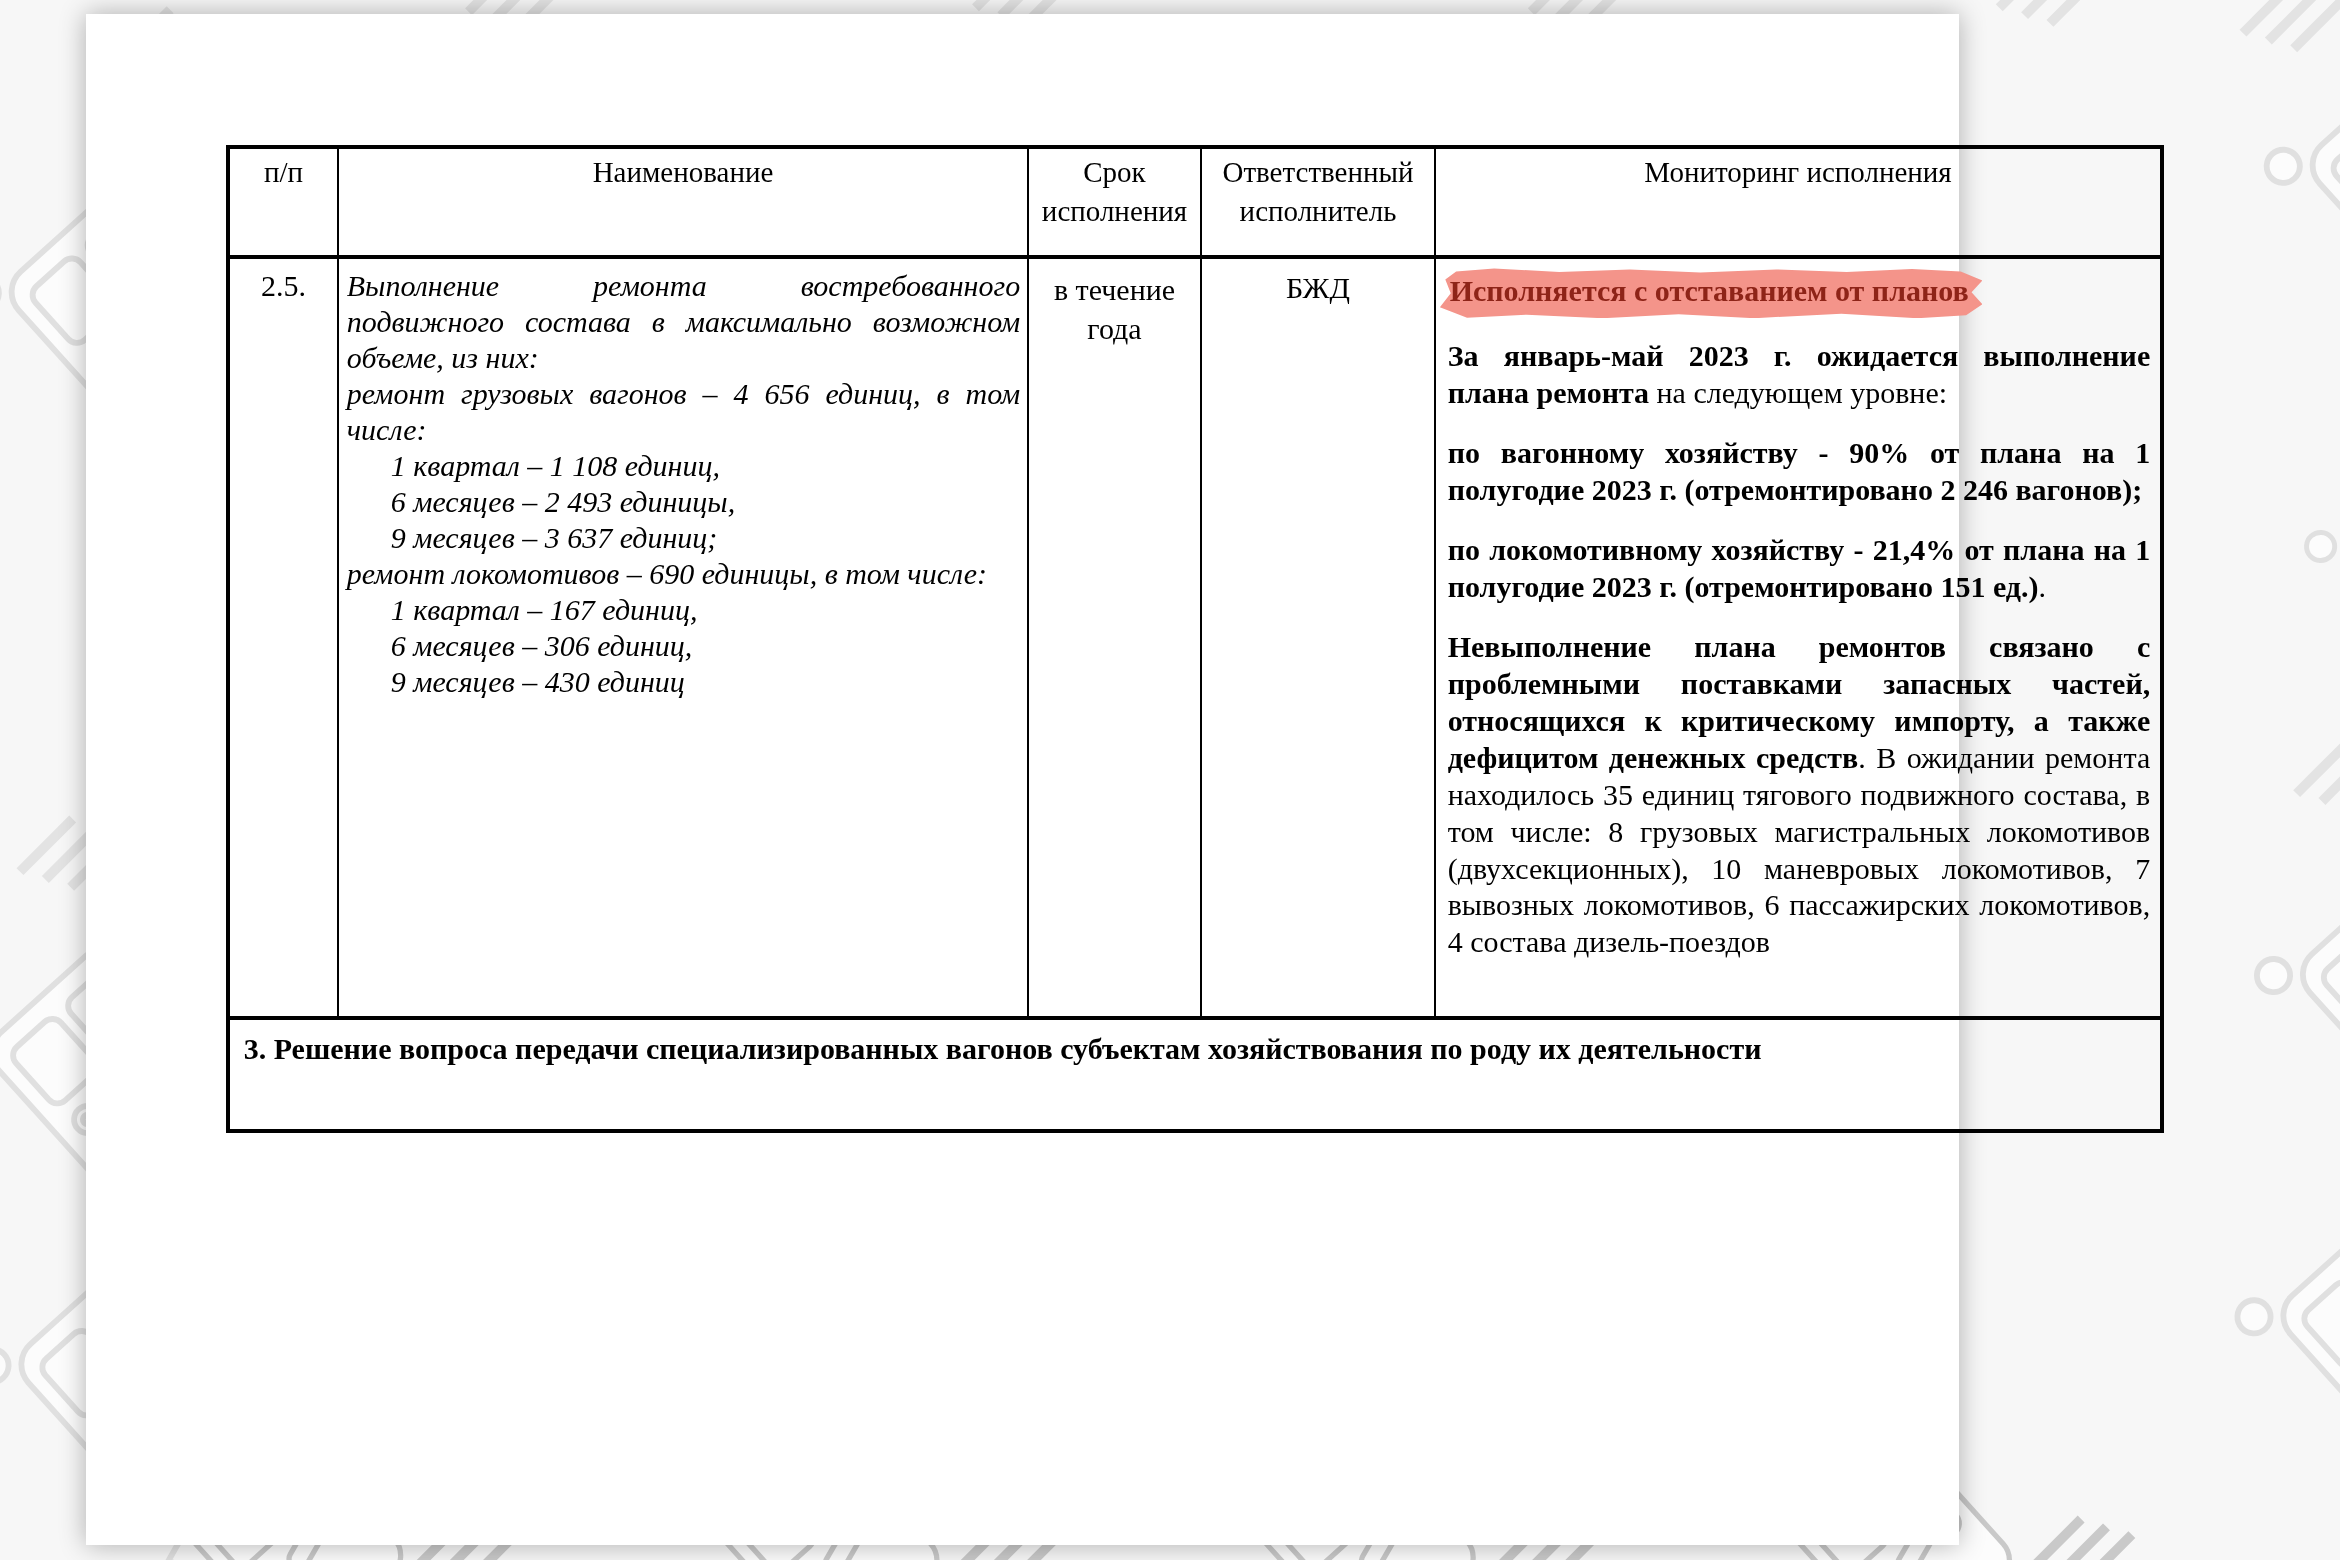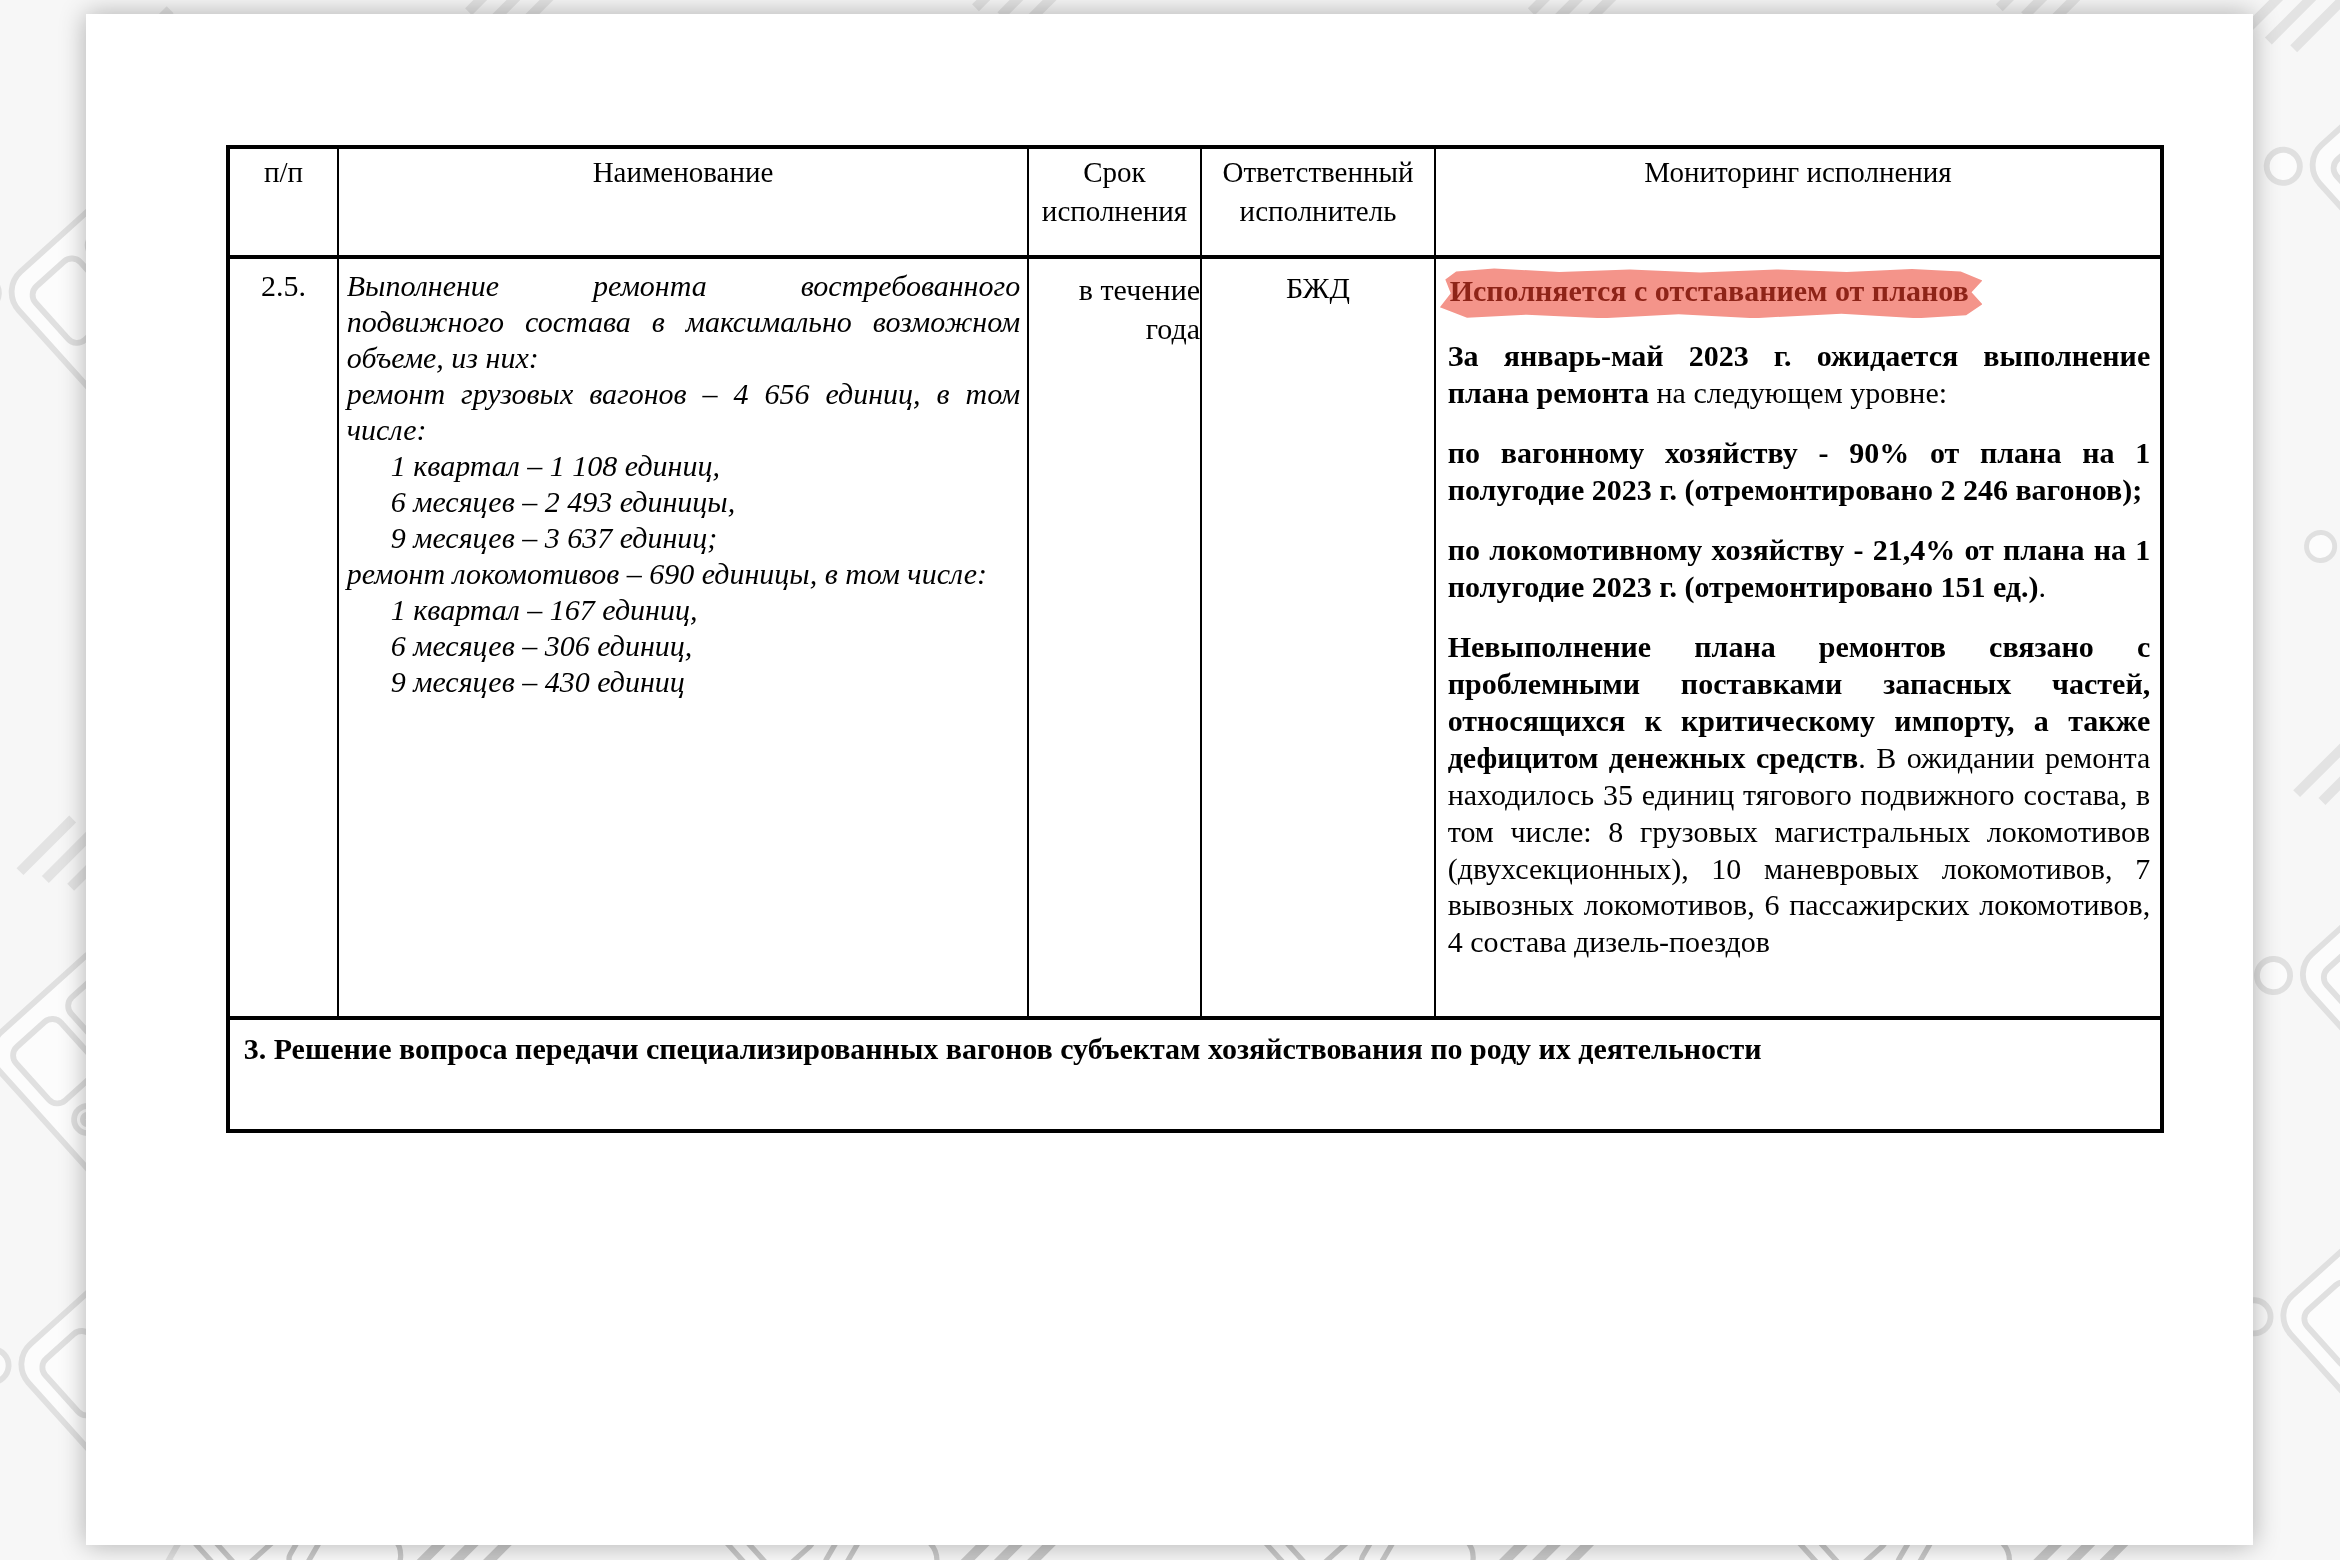--- a/index.html
+++ b/index.html
@@ -9,21 +9,21 @@
     background: var(--canvas-bg, #f7f7f7);
     font-family: "Liberation Serif", "DejaVu Serif", serif;
     color:#000;
   }
   
   .bg-layer { position:absolute; inset:0; z-index:0; }
   .bg-layer svg { width:100%; height:100%; display:block; }
 
   
   .page {
-    position:absolute; left:86px; top:13.7px; width:2167px; height:1531px;
+    position:absolute; left:86px; top:13.7px; width:1873px; height:1531px;
     background: var(--page-bg, #ffffff);
     box-shadow: 0 0 25px rgba(0,0,0,0.30);
     z-index:1;
   }
 
   
   table.doc {
     position:absolute; left:140px; top:131px;
     width:1934px; table-layout:fixed;
     border-collapse:collapse;
@@ -39,21 +39,21 @@
     font-weight:normal; font-size:29px; line-height:1.35;
     text-align:center; vertical-align:middle;
     height:110px; padding:3.9px 5.9px;
   }
   tr.row-cont  { height:189px; }
   tr.row-25    { height:761px; }
   tr.row-sect  { height:113px; }
 
   td.c-num  { text-align:center; padding-top:9.8px; }
   td.c-name { padding:9.8px 6.8px 0 7.8px; }
-  td.c-term { text-align:right; padding-top:11.7px; line-height:1.3; }
+  td.c-term { text-align:center; padding-top:11.7px; line-height:1.3; }
   td.c-exec { text-align:center; padding-top:11.7px; }
   td.c-mon  { padding:9.8px 9.8px 0 11.7px; }
 
   
   .nline        { white-space:nowrap;font-style:italic; }
   .nline.jline  { white-space:normal; text-align:justify; text-align-last:justify; }
   .nline.indent { padding-left:44px; }
 
   
   .mon-p { text-align:justify; line-height:1.23; margin:0 0 23.4px 0; }

